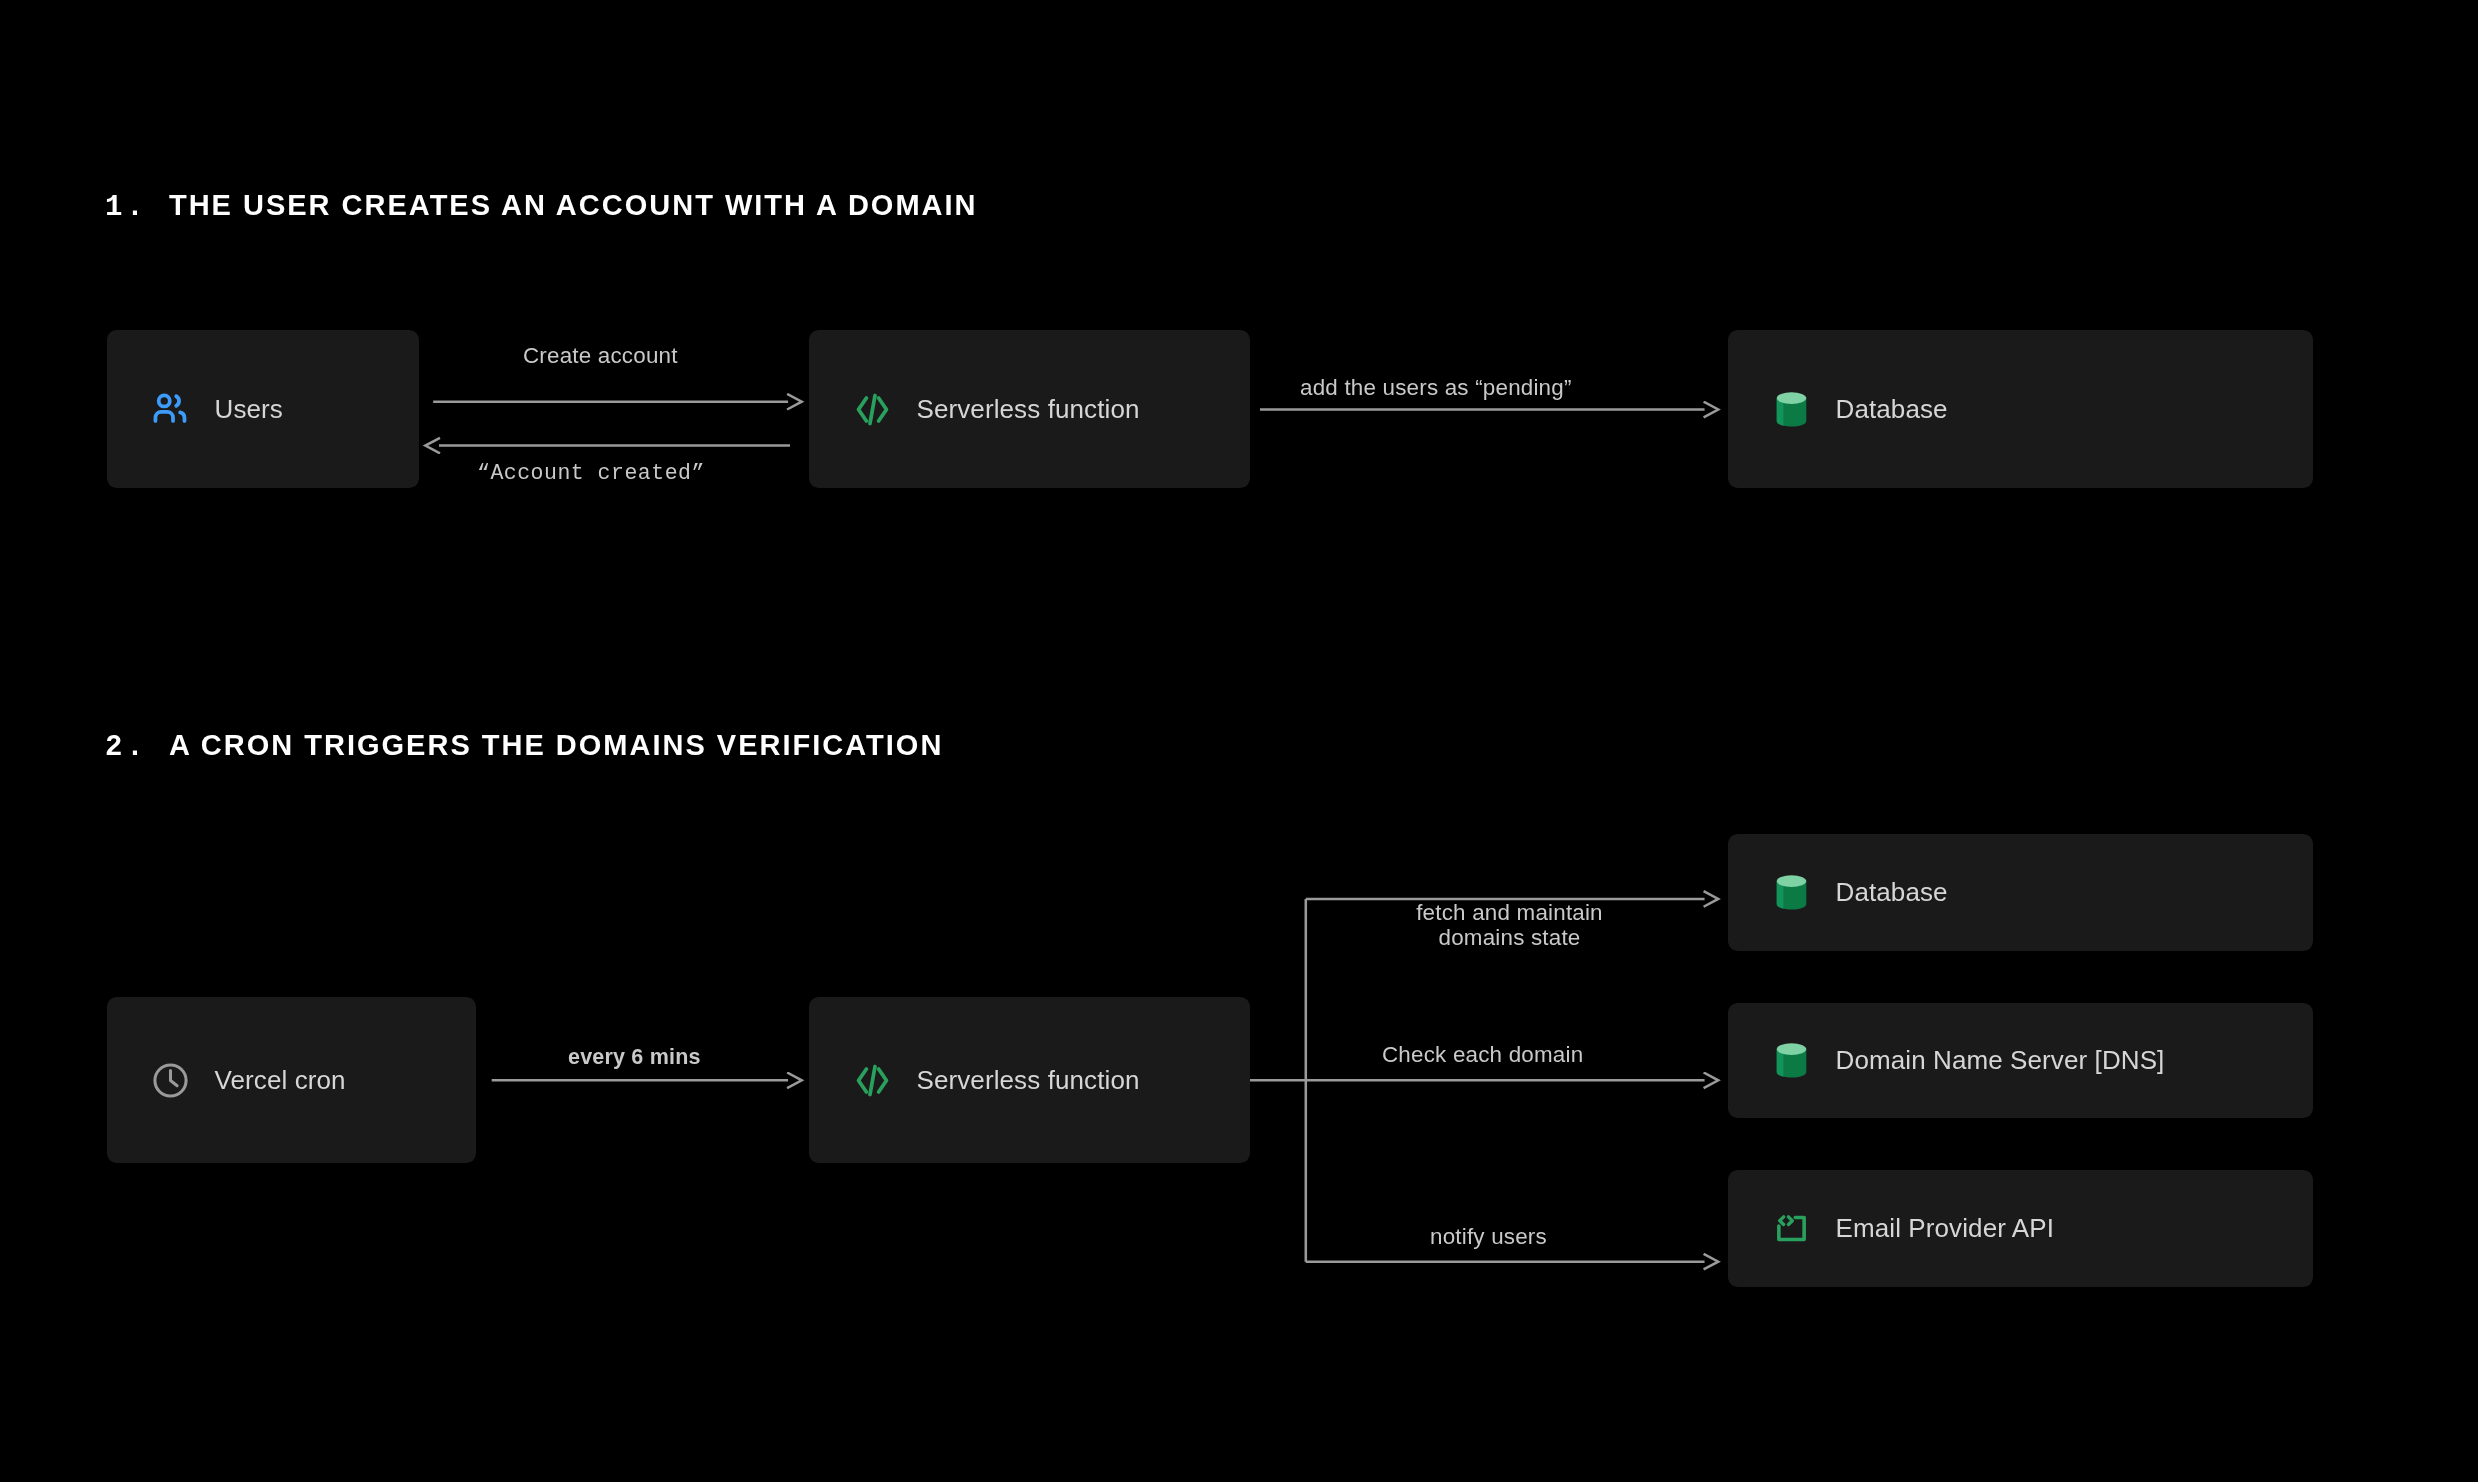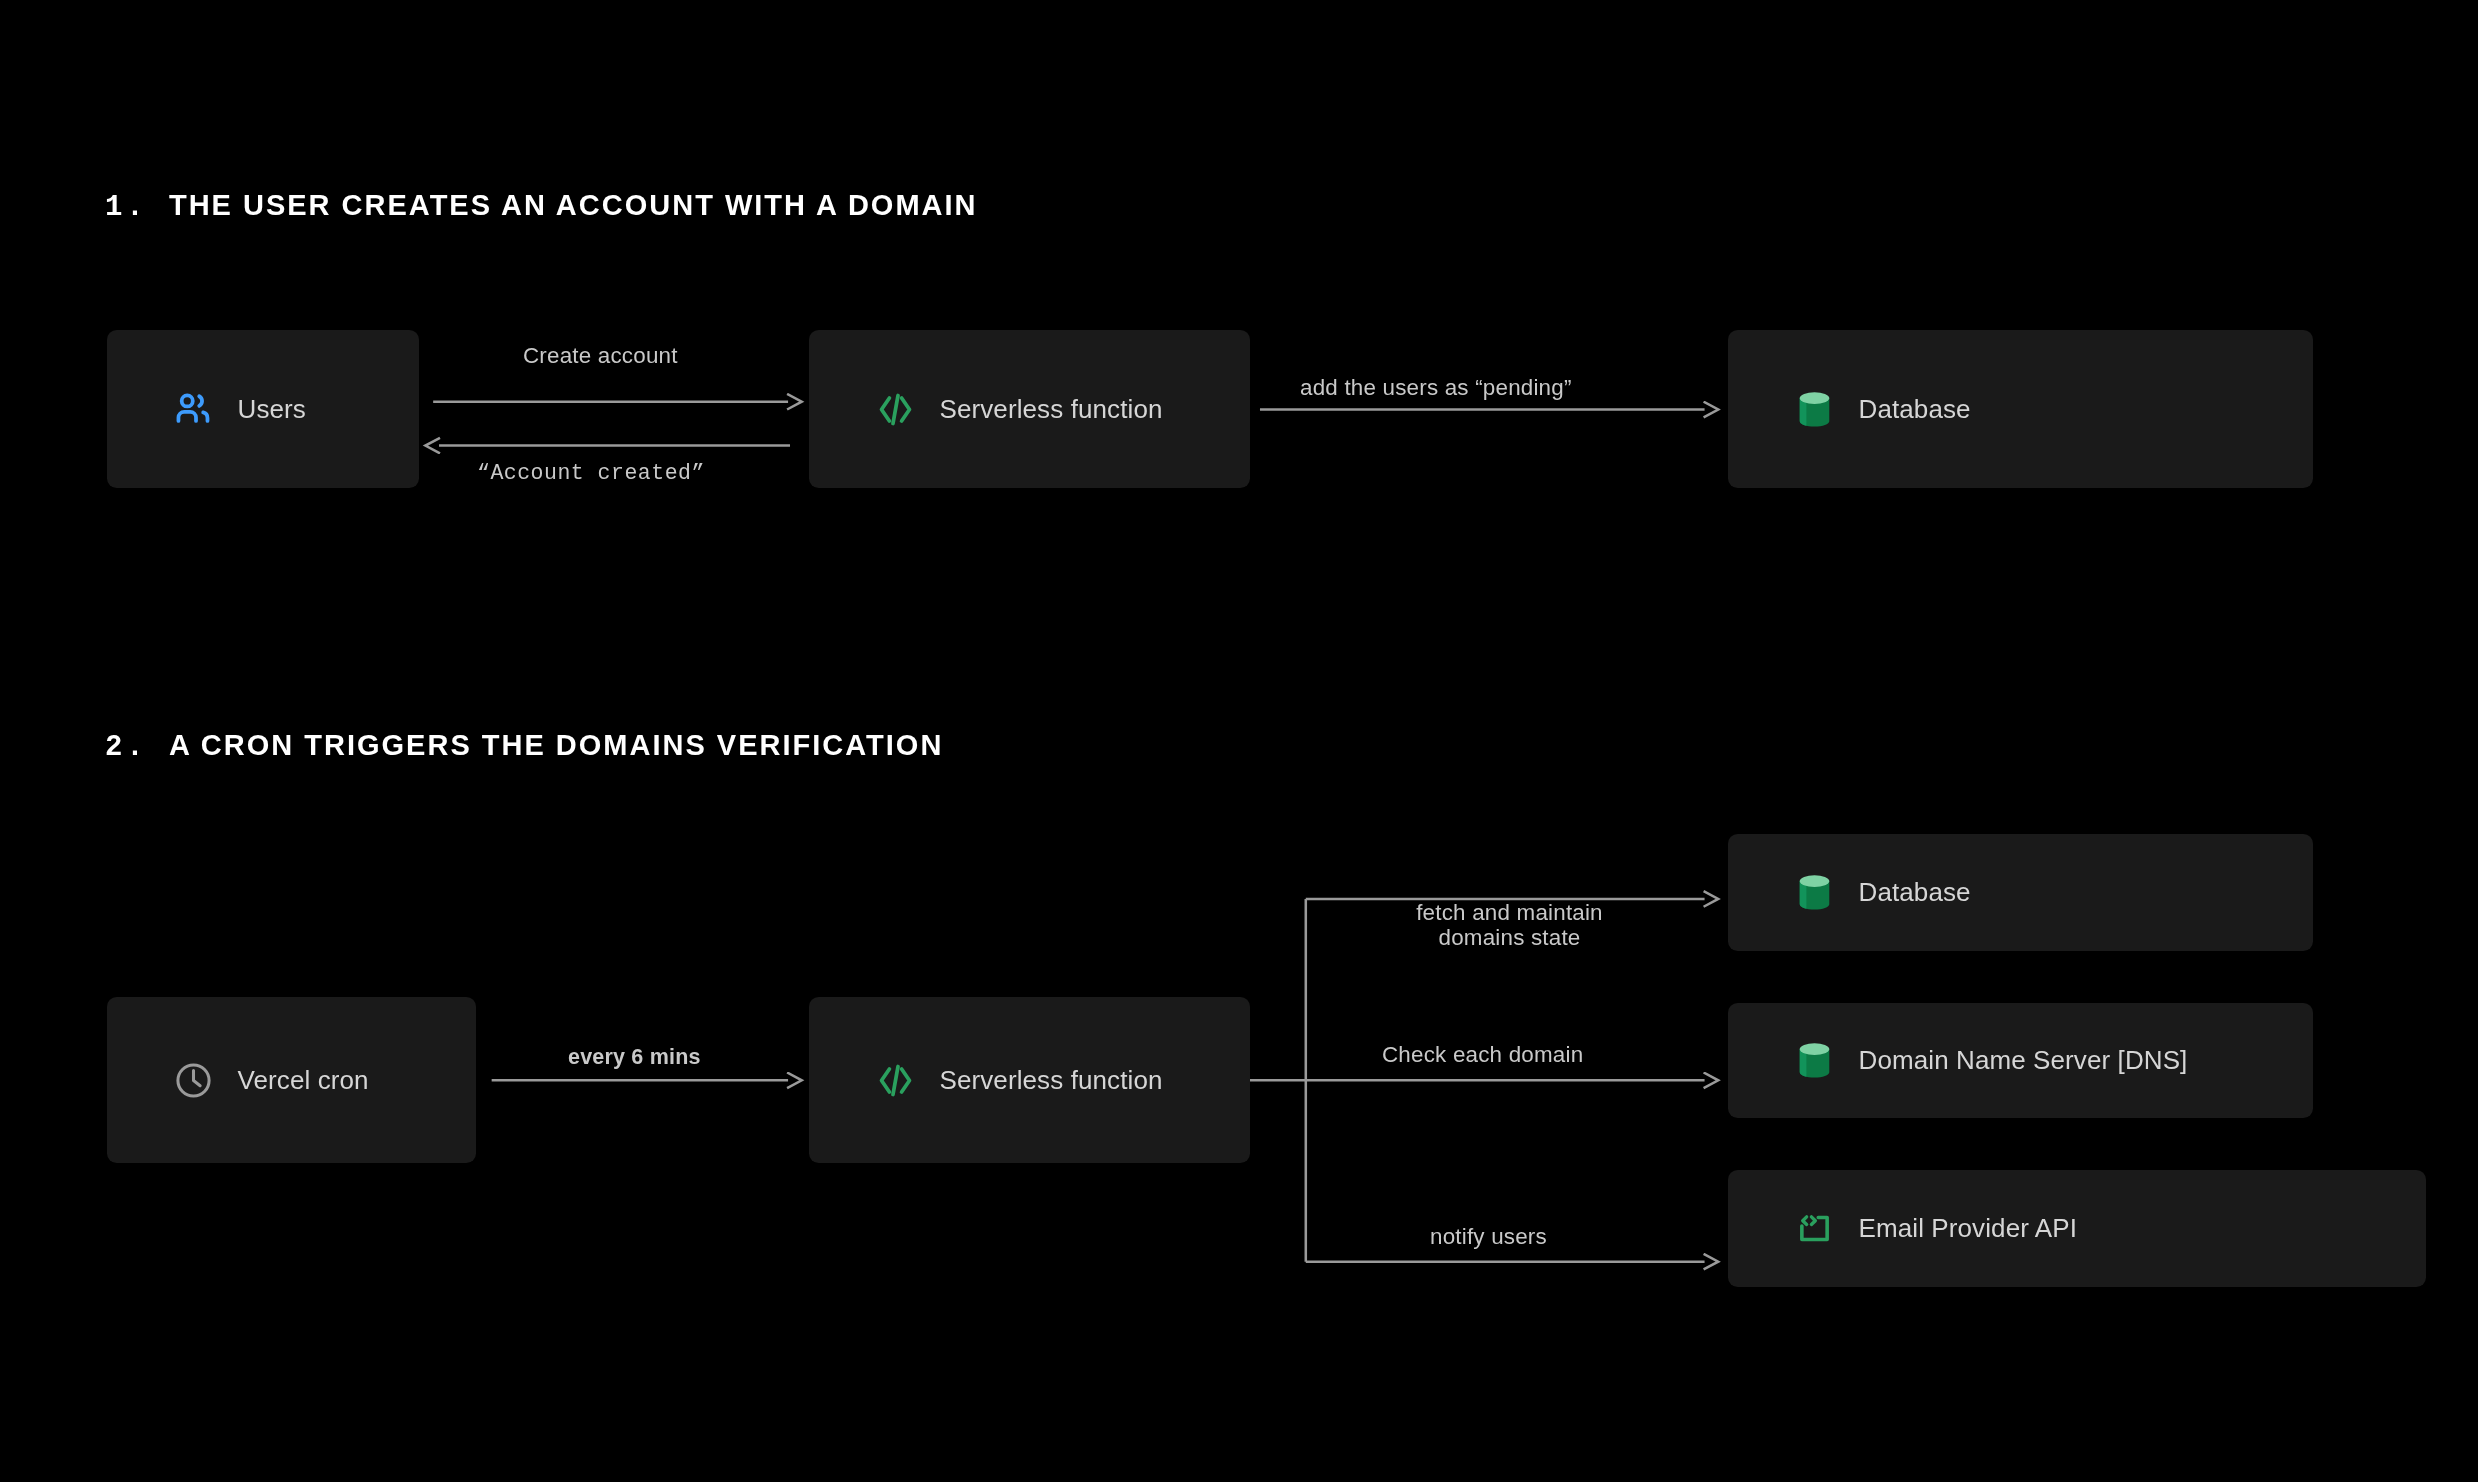--- a/index.html
+++ b/index.html
@@ -48,21 +48,21 @@
     position: absolute;
     background: #1a1a1a;
     border-radius: 9.8px;
     display: flex;
     align-items: center;
   }
   .node-inner {
     display: flex;
     align-items: center;
     gap: 21.5px;
-    padding-left: 64px;
+    padding-left: 41px;
   }
   .node-label {
     font-size: 26px;
     font-weight: 400;
     color: #d6d6d6;
     white-space: nowrap;
     letter-spacing: 0.1px;
   }
   .icon-wrap {
     width: 45px;
@@ -75,21 +75,21 @@
 
   
   #node-users          { left: 107px;  top: 330px;  width: 312px; height: 158px; }
   #node-serverless-1   { left: 809px;  top: 330px;  width: 441px; height: 158px; }
   #node-database-1     { left: 1728px; top: 330px;  width: 585px; height: 158px; }
 
   #node-cron           { left: 107px;  top: 997px; width: 369px; height: 166px; }
   #node-serverless-2   { left: 809px;  top: 997px; width: 441px; height: 166px; }
   #node-database-2     { left: 1728px; top: 834px;  width: 585px; height: 117px; }
   #node-dns            { left: 1728px; top: 1003px; width: 585px; height: 115px; }
-  #node-email          { left: 1728px; top: 1170px; width: 698px; height: 117px; }
+  #node-email          { left: 1728px; top: 1170px; width: 585px; height: 117px; }
 
   
   .wires {
     position: absolute;
     left: 0; top: 0;
     width: 2478px;
     height: 1482px;
     pointer-events: none;
   }
 

